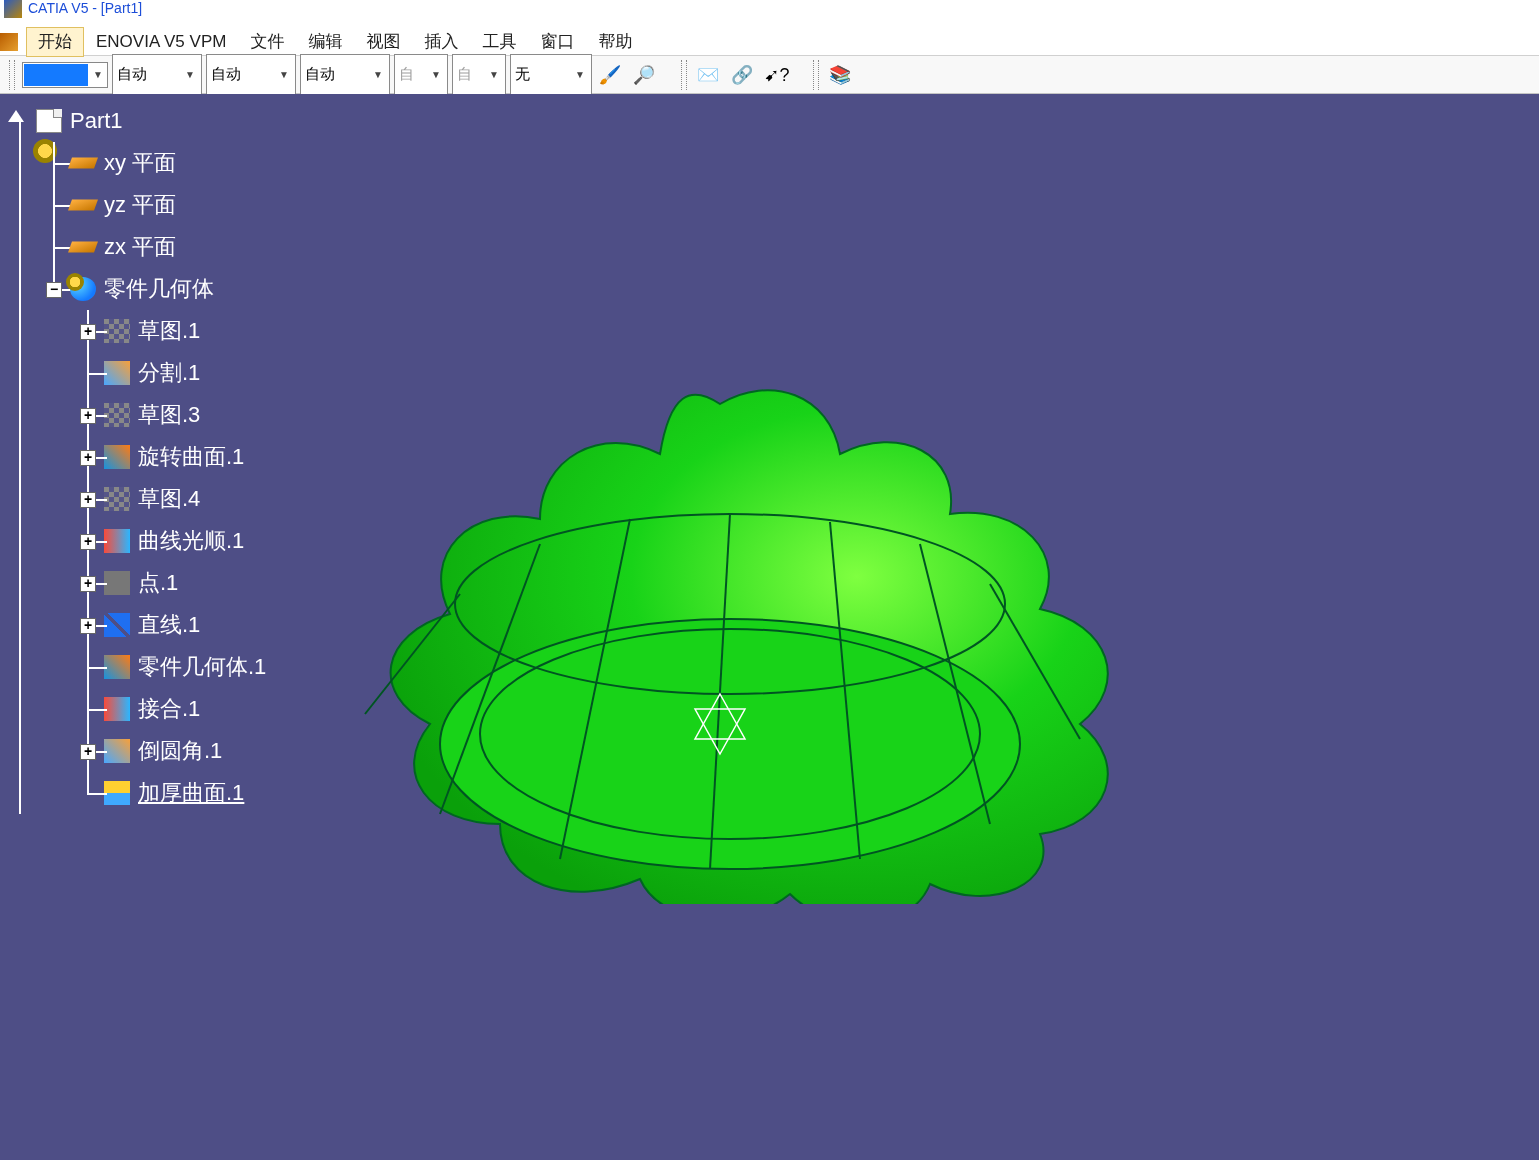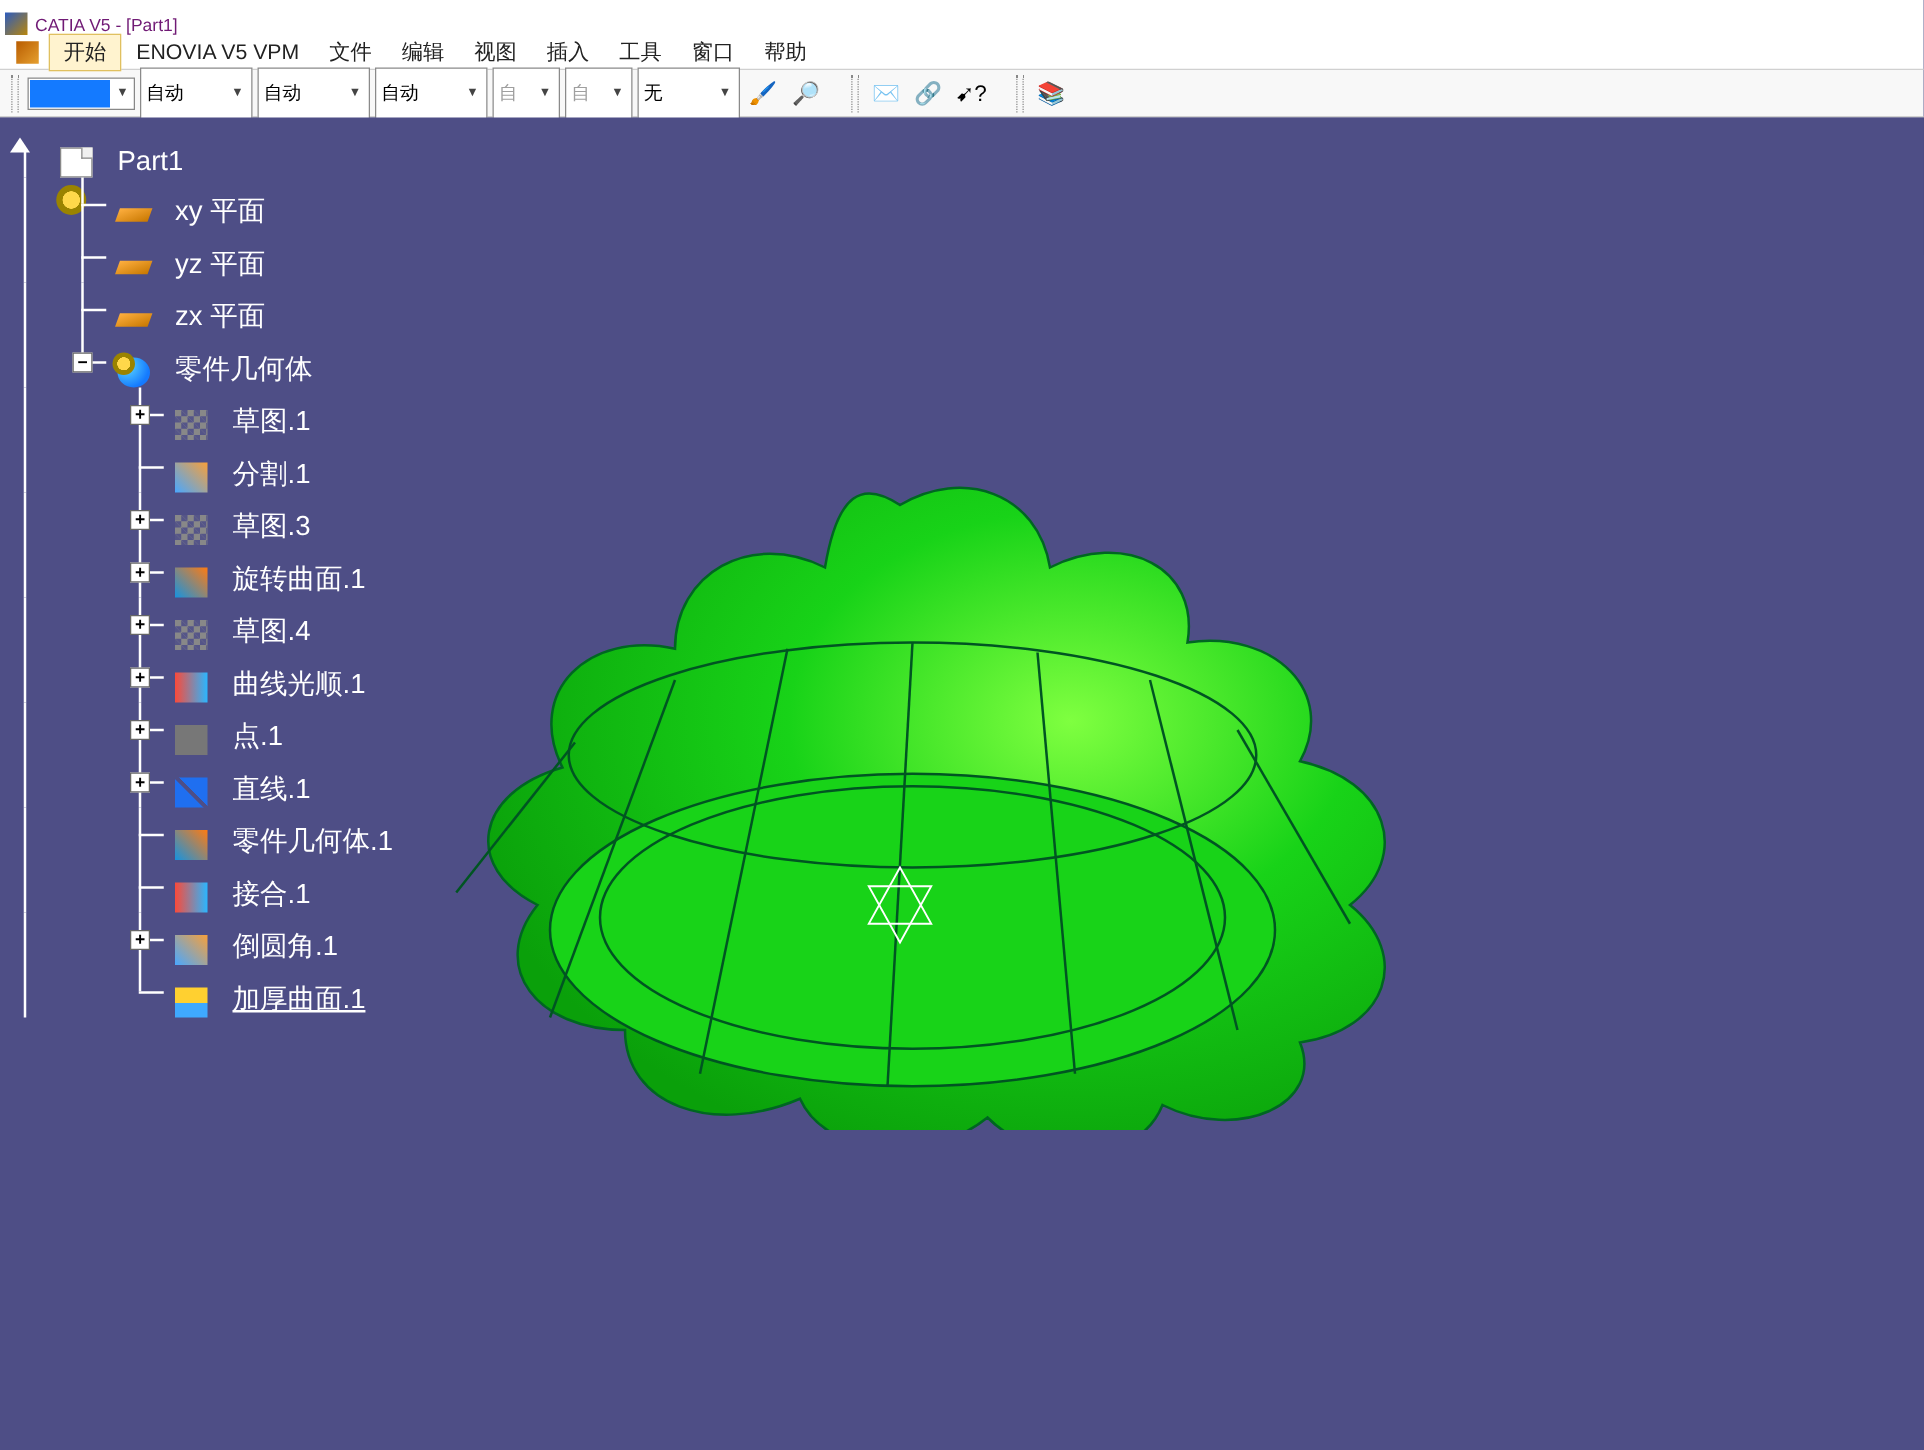--- a/index.html
+++ b/index.html
@@ -8,36 +8,36 @@
       background: #4a4a80;
       width: 1539px;
       height: 1160px;
       overflow: hidden;
       user-select: none;
     }
     .titlebar {
       height: 28px;
       background: #ffffff;
       display: flex;
-      align-items: flex-end;
+      align-items: flex-start;
       padding: 0 4px;
       font-size: 14px;
-      color: #701a75;
+      color: #1d4ed8;
     }
     .titlebar-icon {
       width: 18px; height: 18px;
       background: linear-gradient(135deg,#2b5bbf,#b8860b);
       margin-right: 6px;
     }
     .menubar {
       height: 28px;
       background: #ffffff;
       display: flex;
       align-items: center;
-      padding: 0 13px;
+      padding: 0 0;
       border-bottom: 1px solid #d0d0d0;
       font-size: 17px;
       color: #222;
     }
     .menubar-icon {
       width: 18px; height: 18px;
       background: linear-gradient(135deg,#b85c00,#e6a030);
       margin-right: 8px;
     }
     .menu-item {
@@ -90,24 +90,23 @@
     }
 
     
     .tree {
       position:absolute; left:0; top:0;
       padding: 6px 0 0 2px;
       font-size: 22px;
       color:#fff;
     }
     .tree-row {
-      display:flex; align-items:flex-end;
+      display:flex; align-items:center;
       height: 42px;
       position:relative;
-      gap:12px;
     }
     .tree-row .line-cell {
       width: 34px; height:42px; position:relative;
     }
     .line-cell .v  { position:absolute; left:17px; top:0; width:2px; height:100%; background:#fff; }
     .line-cell .vt { position:absolute; left:17px; top:0; width:2px; height:50%; background:#fff; }
     .line-cell .vb { position:absolute; left:17px; top:50%; width:2px; height:50%; background:#fff; }
     .line-cell .h  { position:absolute; left:17px; top:50%; width:20px; height:2px; background:#fff; }
     .line-cell .toggle {
       position:absolute; left:10px; top:14px; width:16px; height:16px;

